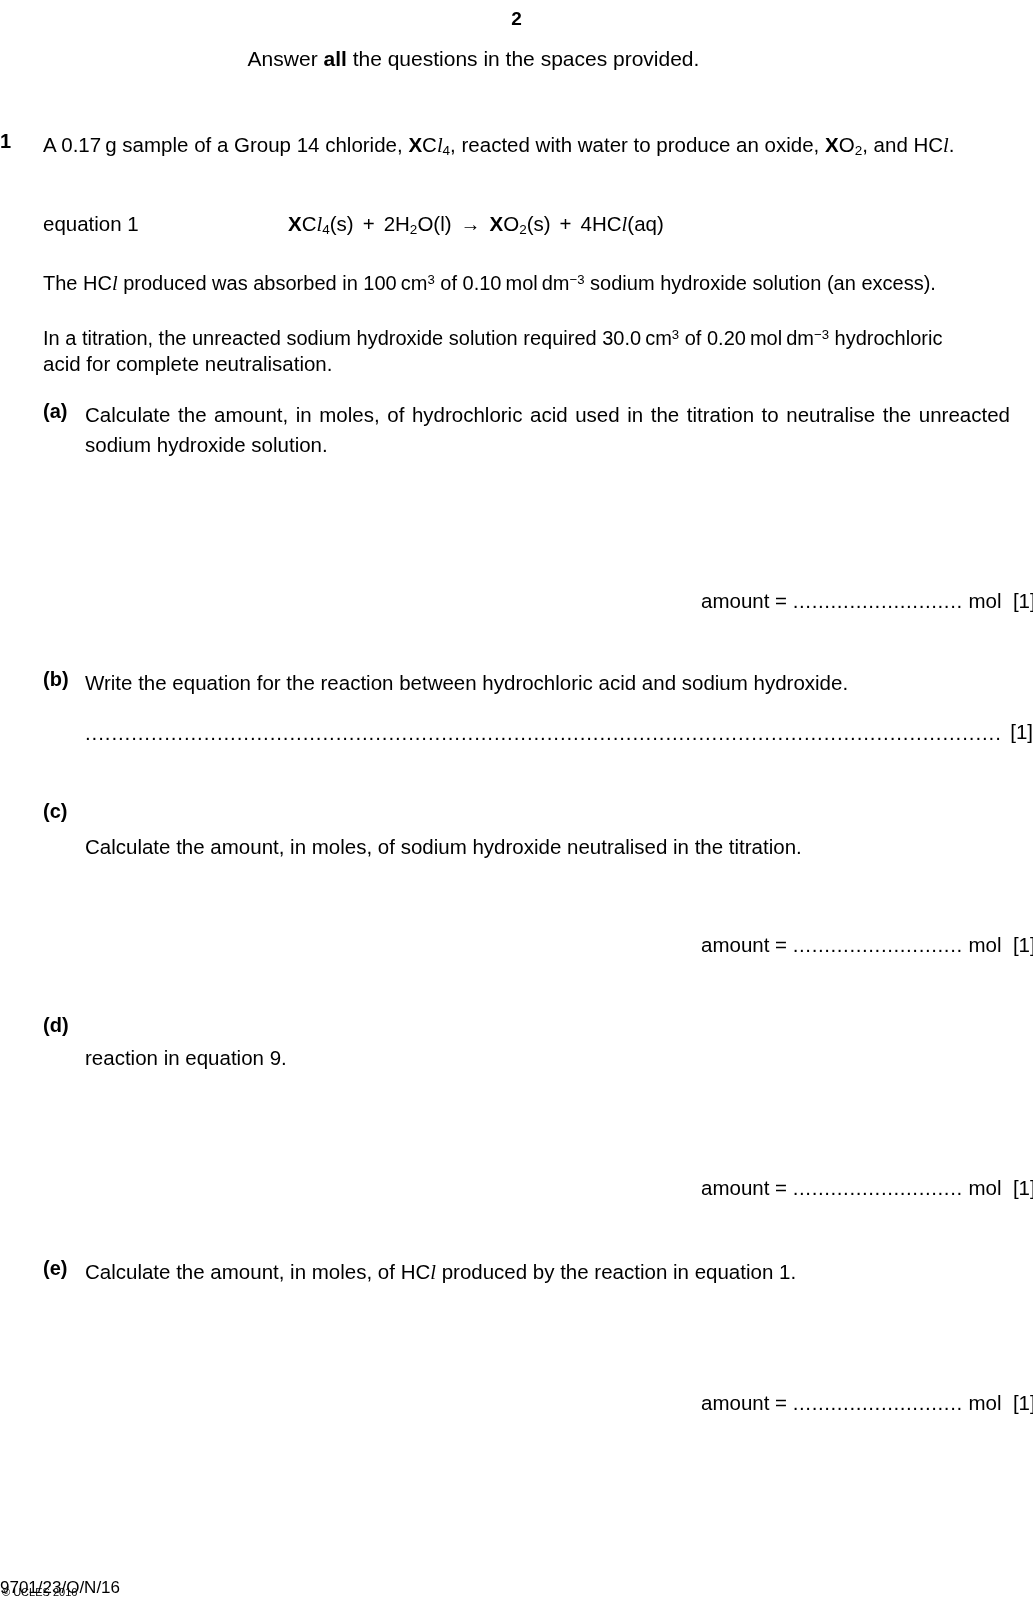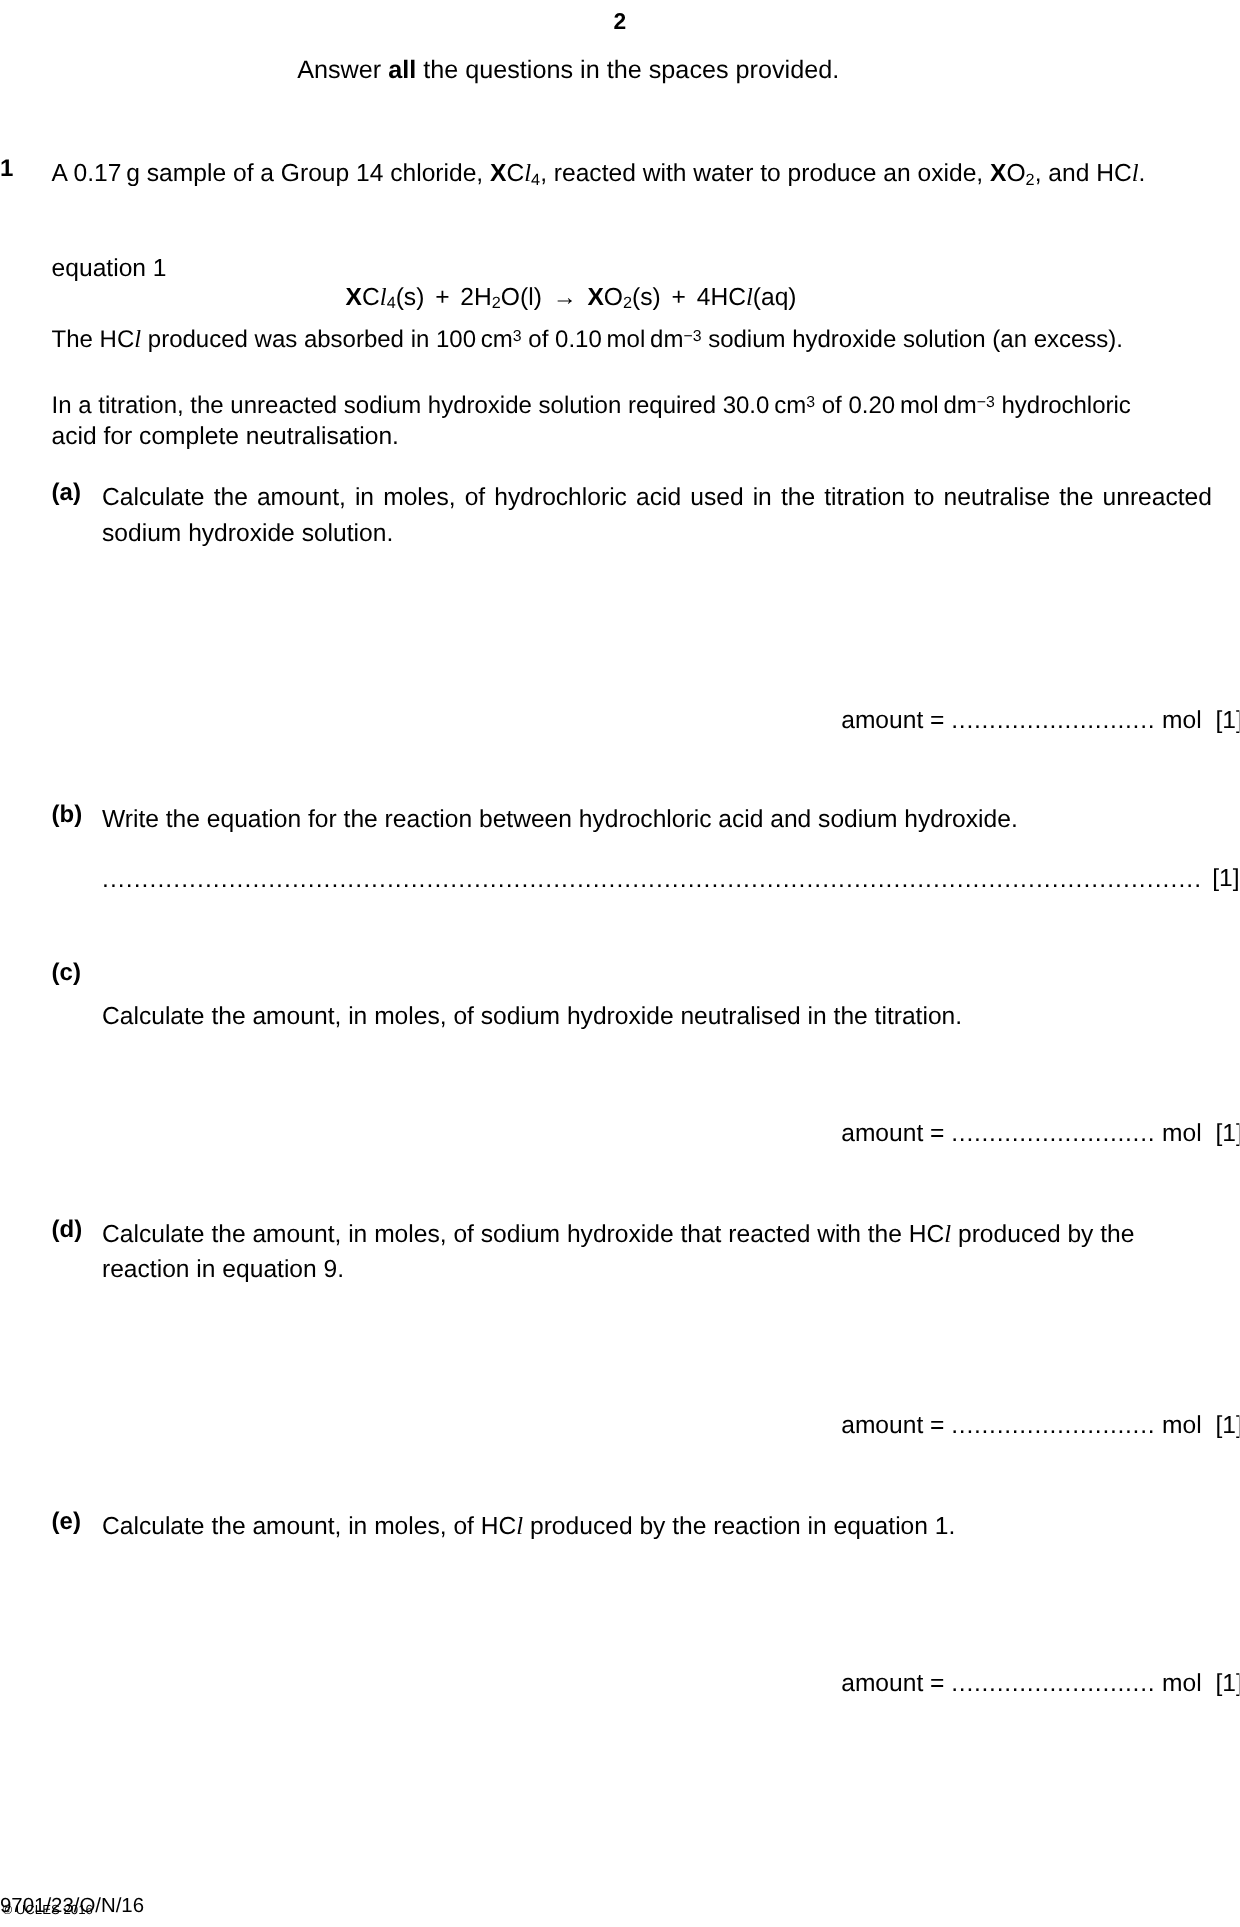--- a/index.html
+++ b/index.html
@@ -154,21 +154,21 @@
     <span>Answer </span><b>all</b><span> the questions in the spaces provided.</span>
   </div>
 
   <div class="qnum" style="top:130px;">1</div>
 
   <div class="body-text" style="top:130px; left:43px; width:990px;">
     <span>A 0.17</span> <span>g sample of a Group 14 chloride, </span><span class="bold">X</span><span>C</span><span class="el">l</span><sub>4</sub><span>, reacted with water to produce an oxide, </span><span class="bold">X</span><span>O</span><sub>2</sub><span>, and HC</span><span class="el">l</span><span>.</span>
   </div>
 
   <div class="eq-label" style="top:212px;">equation 1</div>
-  <div class="eq-body" style="top:212px;margin-top:24px;">
+  <div class="eq-body" style="top:212px;">
     <span class="bold">X</span><span>C</span><span class="el">l</span><sub>4</sub><span>(s)</span><span class="sp"></span><span>+</span><span class="sp"></span><span>2H</span><sub>2</sub><span>O(l)</span><span class="sp"></span><span class="arrow">→</span><span class="sp"></span><span class="bold">X</span><span>O</span><sub>2</sub><span>(s)</span><span class="sp"></span><span>+</span><span class="sp"></span><span>4HC</span><span class="el">l</span><span>(aq)</span>
   </div>
 
   <div class="body-text nojustify" style="top:265px; left:43px; width:993px; white-space:nowrap; font-size:20px;">
     <span>The HC</span><span class="el">l</span><span> produced was absorbed in 100</span> <span>cm</span><sup>3</sup><span> of 0.10</span> <span>mol</span> <span>dm</span><sup>−3</sup><span> sodium hydroxide solution (an excess).</span>
   </div>
 
   <div class="body-text nojustify" style="top:320px; left:43px; width:993px; white-space:nowrap; font-size:20px;">
     <span>In a titration, the unreacted sodium hydroxide solution required 30.0</span> <span>cm</span><sup>3</sup><span> of 0.20</span> <span>mol</span> <span>dm</span><sup>−3</sup><span> hydrochloric</span>
   </div>
@@ -187,23 +187,20 @@
     <span class="mark-right">[1]</span>
   </div>
 
   <div class="partlabel" style="top:800px; left:43px;">(c)</div>
   <div class="body-text" style="top:800px; left:85px; width:925px;margin-top:32px;">Calculate the amount, in moles, of sodium hydroxide neutralised in the titration.</div>
   <div class="answer-line" style="top:933px; left:653px;">
     <span>amount = </span><span class="dots-short">...........................</span><span> mol</span>&nbsp;&nbsp;<span>[1]</span>
   </div>
 
   <div class="partlabel" style="top:1014px; left:43px;">(d)</div>
-  <div class="body-text nojustify" style="top:1014px; left:85px; width:948px; white-space:nowrap;">
-    <span>Calculate the amount, in moles, of sodium hydroxide that reacted with the HC</span><span class="el">l</span><span> produced by the</span>
-  </div>
   <div class="body-text nojustify" style="top:1043px; left:85px; width:925px;">reaction in equation 9.</div>
   <div class="answer-line" style="top:1176px; left:653px;">
     <span>amount = </span><span class="dots-short">...........................</span><span> mol</span>&nbsp;&nbsp;<span>[1]</span>
   </div>
 
   <div class="partlabel" style="top:1257px; left:43px;">(e)</div>
   <div class="body-text nojustify" style="top:1257px; left:85px; width:948px; white-space:nowrap;">
     <span>Calculate the amount, in moles, of HC</span><span class="el">l</span><span> produced by the reaction in equation 1.</span>
   </div>
   <div class="answer-line" style="top:1391px; left:653px;">

